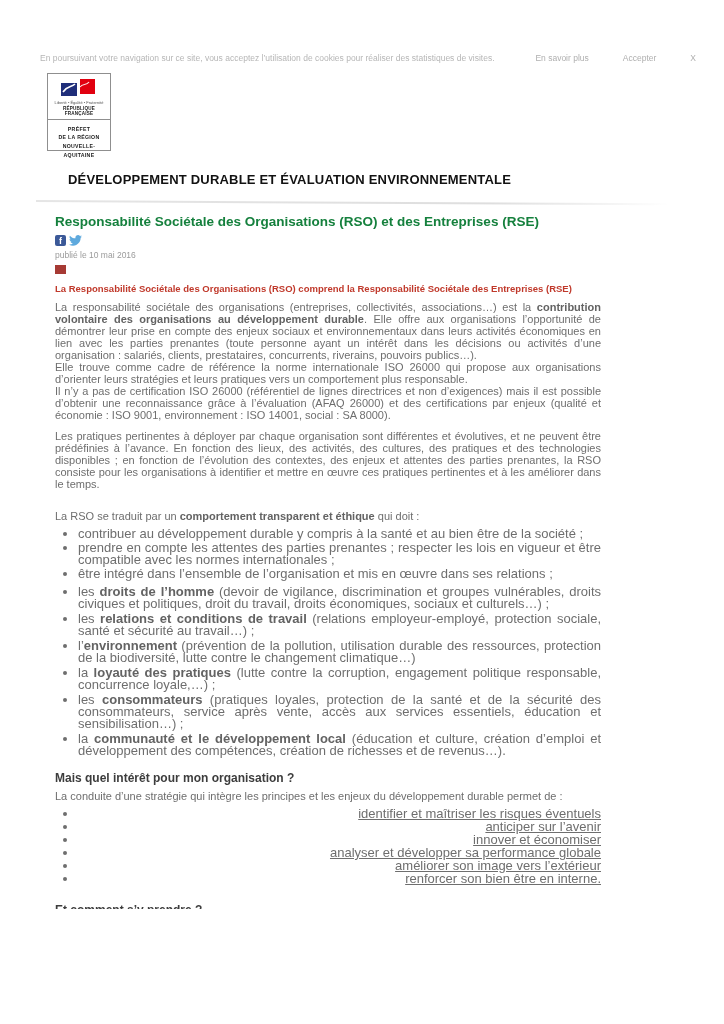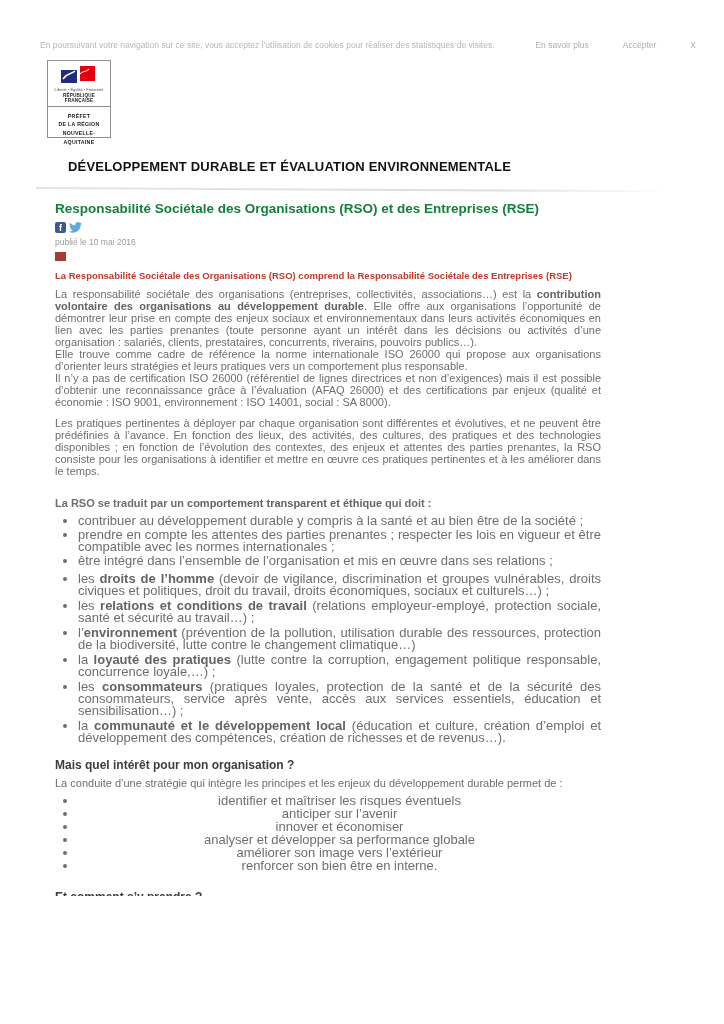--- a/index.html
+++ b/index.html
@@ -1,19 +1,19 @@
 <!DOCTYPE html>
 <html><head>
 <meta charset="utf-8">
 <style>
   * { box-sizing: border-box; margin: 0; padding: 0; }
   html, body { background: #ffffff; }
   body { font-family: "Liberation Sans", sans-serif; }
   .page {
-    position: relative; width: 724px; height: 892px; margin: 4px auto;
+    position: relative; width: 724px; height: 892px; margin: 17px auto;
     background: #ffffff; overflow: hidden;
   }
 
   
   .cookie-banner {
     position: absolute; top: 36px; left: 40px; right: 28px;
     display: flex; justify-content: space-between; align-items: baseline;
     font-size: 8.5px; color: #b6b6b6;
   }
   .cookie-actions { display: flex; gap: 34px; align-items: flex-end; }
@@ -56,29 +56,29 @@
   .published { font-size: 8.5px; color: #9b9b9b; margin-bottom: 5px; }
   .article-thumb { width: 11px; height: 9px; background: #a63a34; margin-bottom: 9px; }
 
   .lead {
     font-size: 9.5px; line-height: 12px; font-weight: bold; color: #c0392b;
     text-align: justify; margin-bottom: 6px;
   }
   .body-p { font-size: 11px; line-height: 12px; color: #6e6e6e; text-align: justify; }
   .body-p strong { color: #636363; }
   .mt-gap  { margin-top: 9px; }
-  .mt-big  { margin-top: 20px; font-weight: bold; }
+  .mt-big  { margin-top: 20px; }
   .mt-med  { margin-top: 9px; }
 
   ul.bullet-list { margin: 6px 0 0 0; padding-left: 23px; list-style: disc; }
   ul.bullet-list li {
     font-size: 13px; line-height: 12px; color: #6e6e6e; text-align: justify; margin-bottom: 2px;
   }
   ul.themes-list li { margin-bottom: 3px; }
-  ul.benefits-list li { text-align: center; margin-bottom: 1px; }
+  ul.benefits-list li { text-align: right; margin-bottom: 1px; text-decoration: underline; }
   ul.bullet-list li strong { color: #636363; }
 
   .sub-heading { font-size: 12px; font-weight: bold; color: #3d3d3d; margin-top: 14px; margin-bottom: 5px; }
   .how-heading { margin-top: 18px; }
 </style>
 </head>
 <body>
 
 <div class="page">
 

